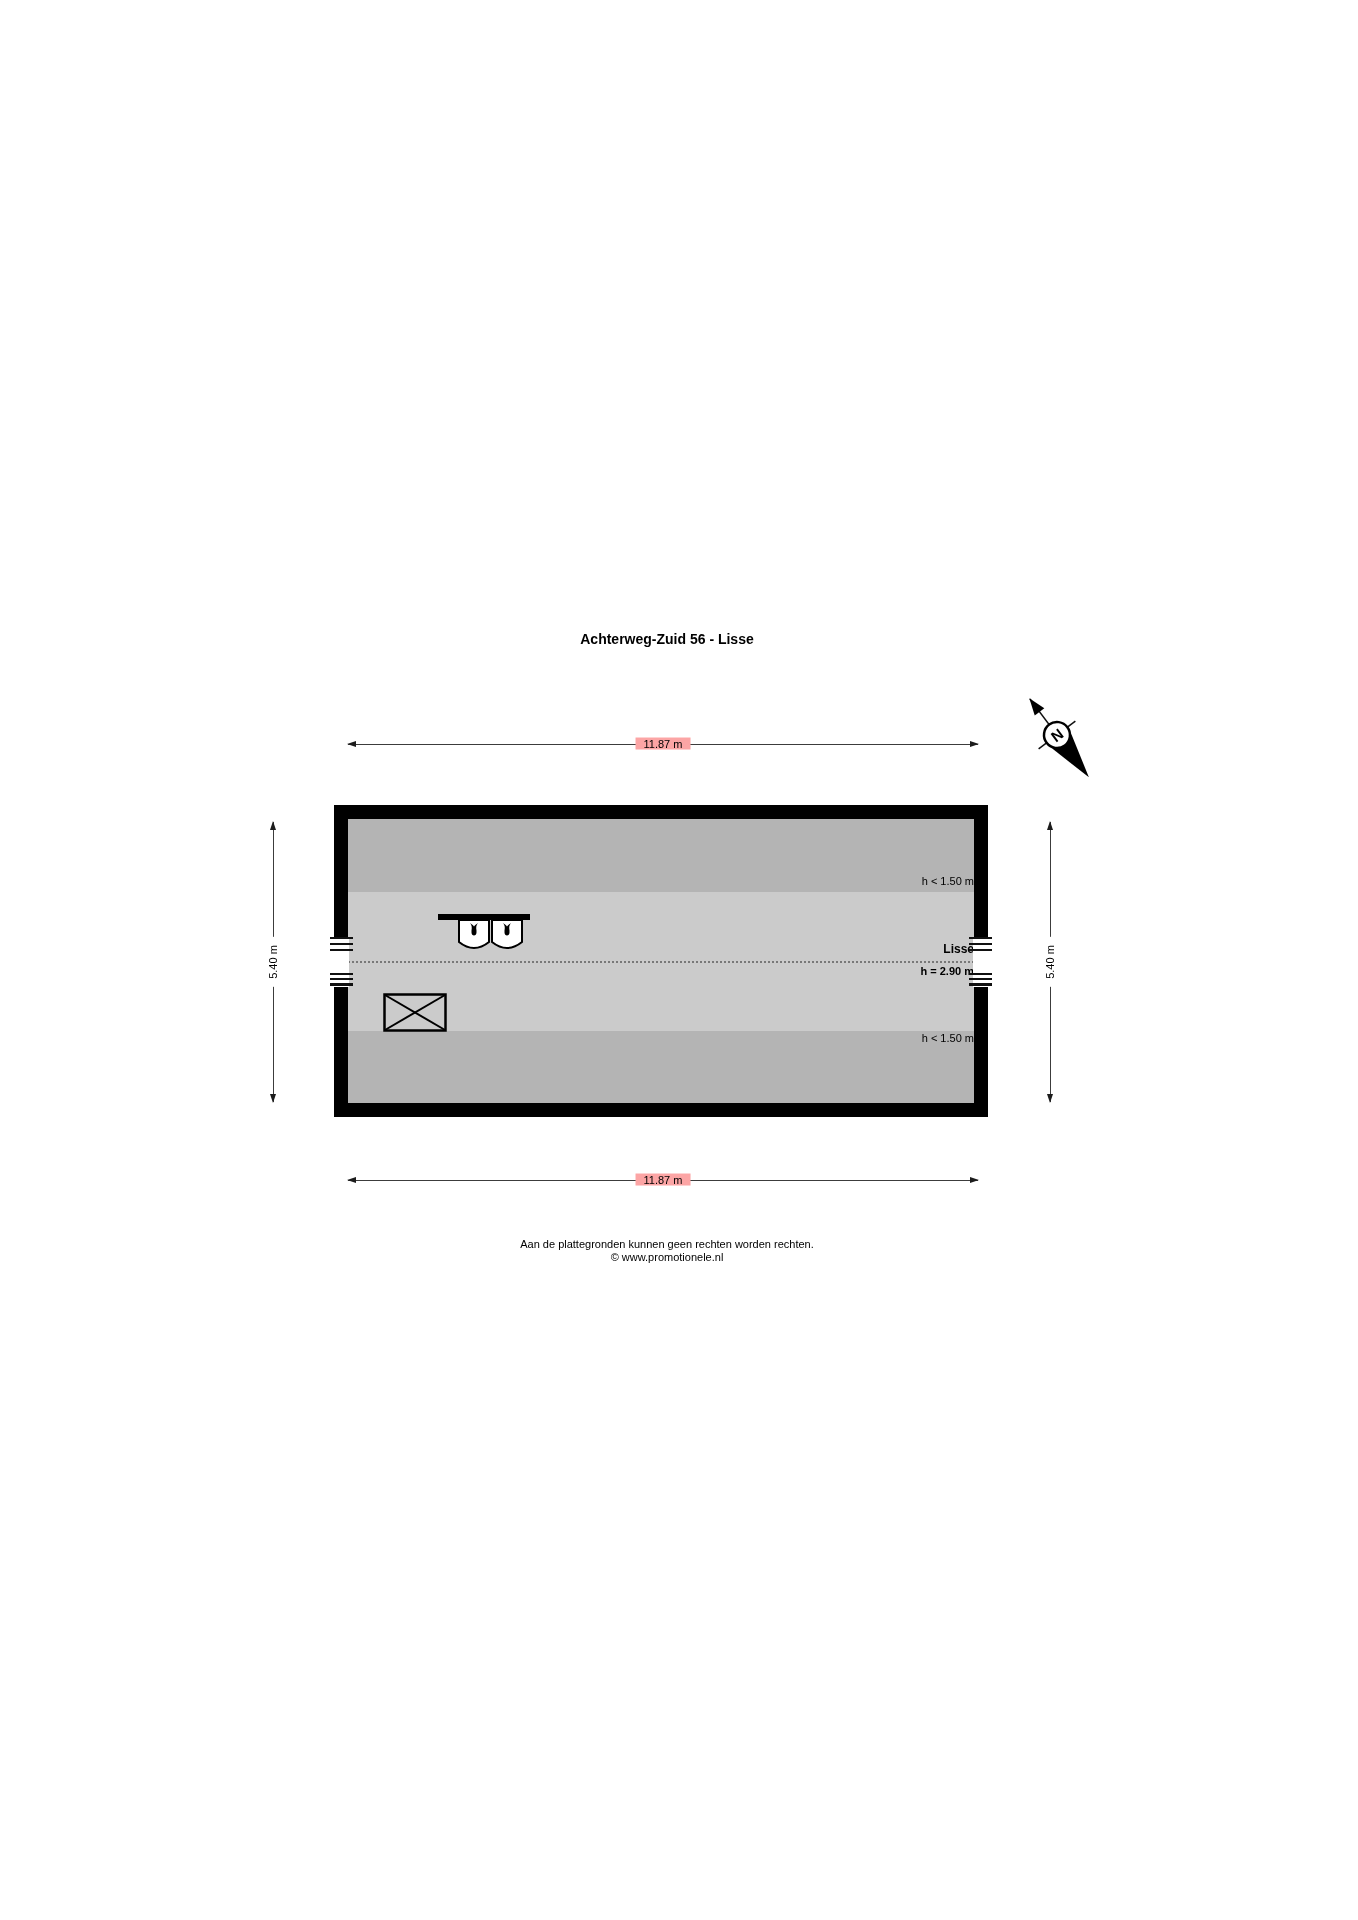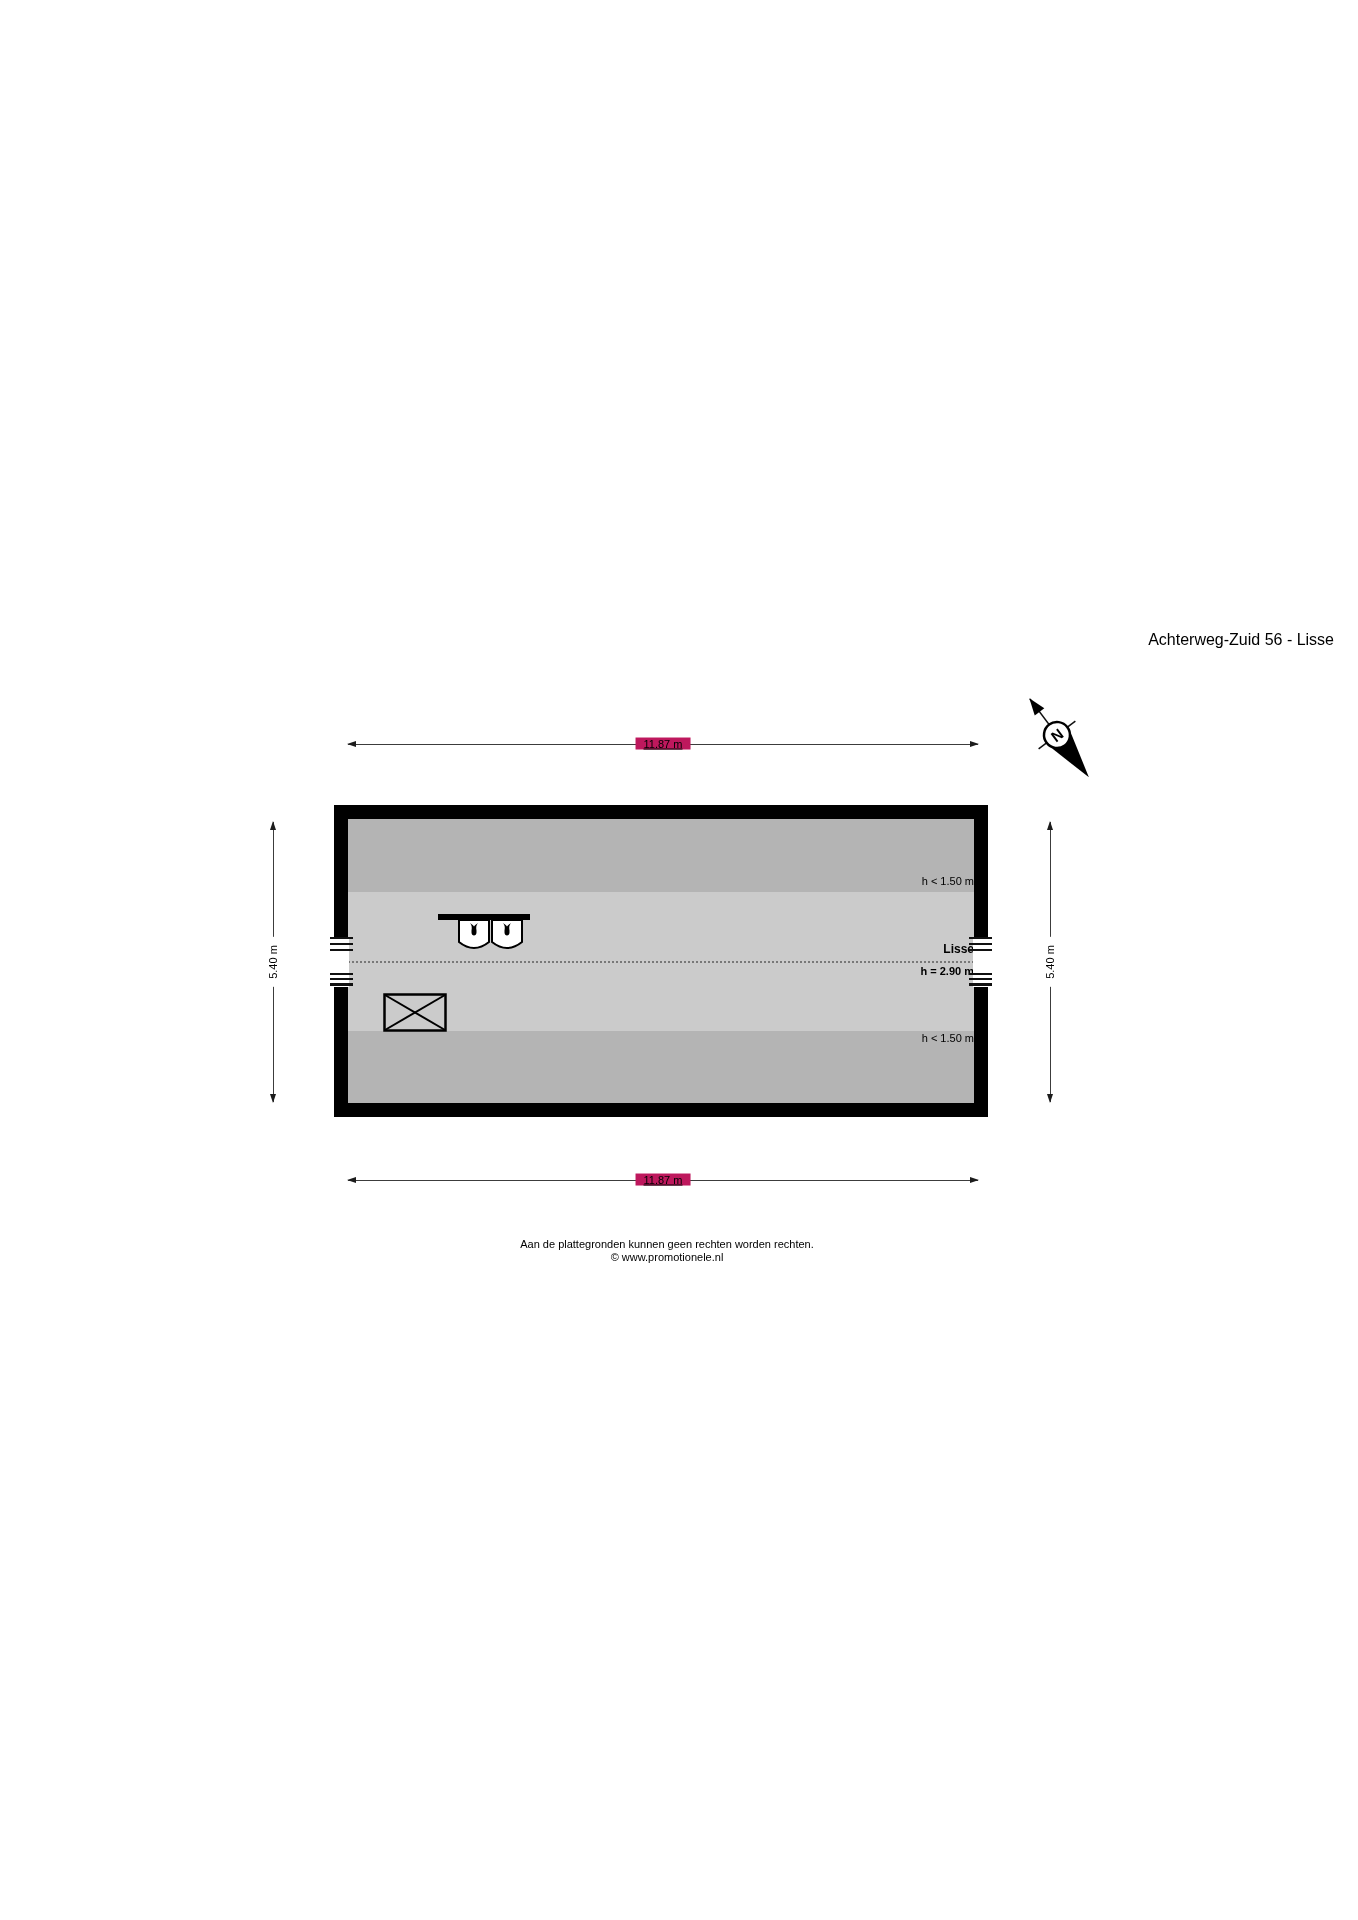--- a/index.html
+++ b/index.html
@@ -5,30 +5,30 @@
   * { margin:0; padding:0; box-sizing:border-box; }
   html,body { background:#ffffff; }
   #page {
     position:relative; width:1358px; height:1920px; background:#ffffff;
     font-family:"Liberation Sans", sans-serif; color:#000;
     overflow:hidden;
   }
   
   #title-block {
     position:absolute; left:0; top:630px; width:1334px;
-    text-align:right; font-weight:normal; font-size:16px; line-height:19px;
+    text-align:center; font-weight:bold; font-size:14px; line-height:19px;
   }
   
   #compass { position:absolute; left:1012px; top:689px; }
   
   .dimh { position:absolute; height:0; }
   .dimh .line { position:absolute; left:0; right:0; top:0; border-top:1px solid #3c3c3c; }
   .dimh .lbl {
     position:absolute; left:50%; top:0; transform:translate(-50%,-54%);
-    background:#be185d; padding:0 8px; font-size:11px; white-space:nowrap;text-decoration:underline;
+    background:#fca5a5; padding:0 8px; font-size:11px; white-space:nowrap;
   }
   .dimh .arr-l { position:absolute; left:-1px; top:-3px; width:0; height:0;
     border-right:9px solid #1c1c1c; border-top:3.5px solid transparent; border-bottom:3.5px solid transparent; }
   .dimh .arr-r { position:absolute; right:-1px; top:-3px; width:0; height:0;
     border-left:9px solid #1c1c1c; border-top:3.5px solid transparent; border-bottom:3.5px solid transparent; }
   .dimv { position:absolute; width:0; }
   .dimv .line { position:absolute; top:0; bottom:0; left:0; border-left:1px solid #3c3c3c; }
   .dimv .lbl {
     position:absolute; top:50%; left:0; transform:translate(-50%,-50%) rotate(-90deg);
     background:#fff; padding:0 8px; font-size:11px; white-space:nowrap;

